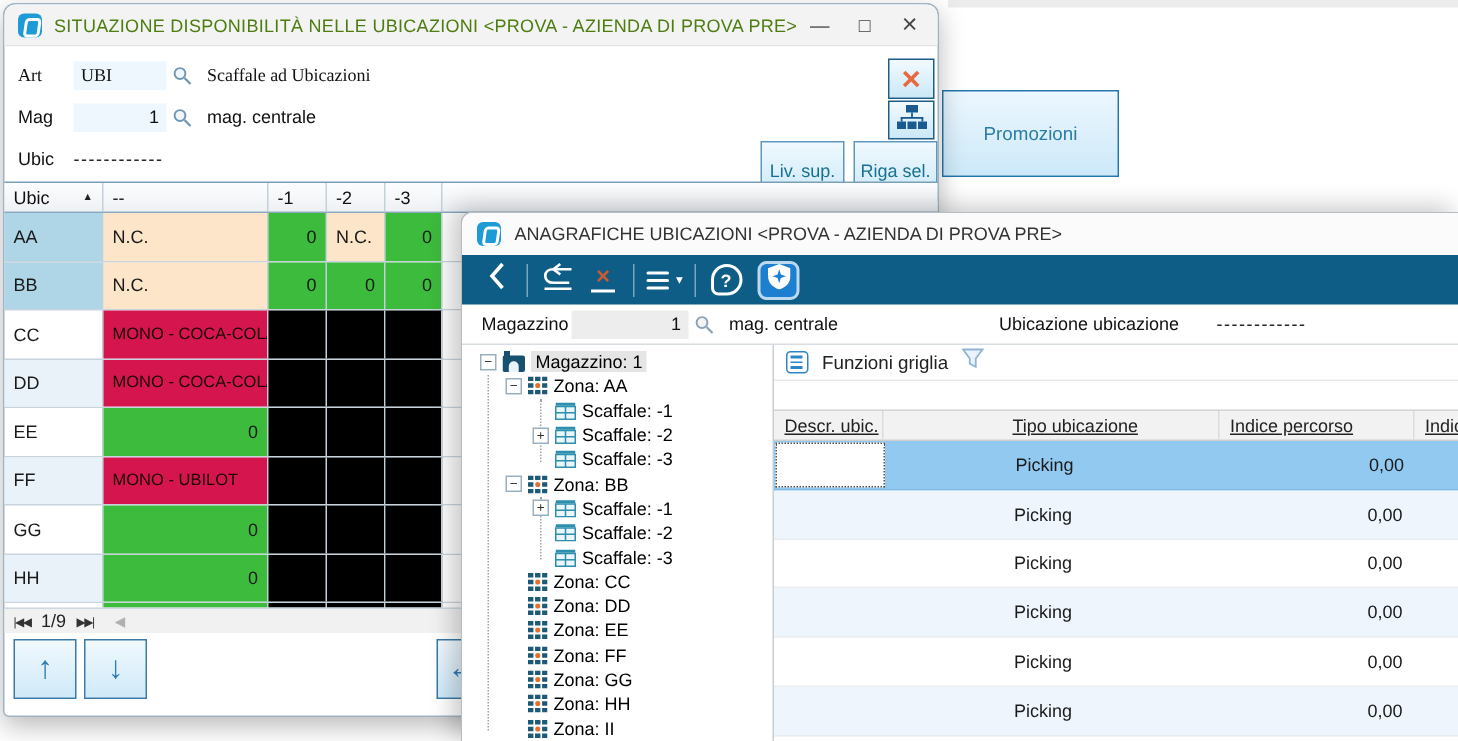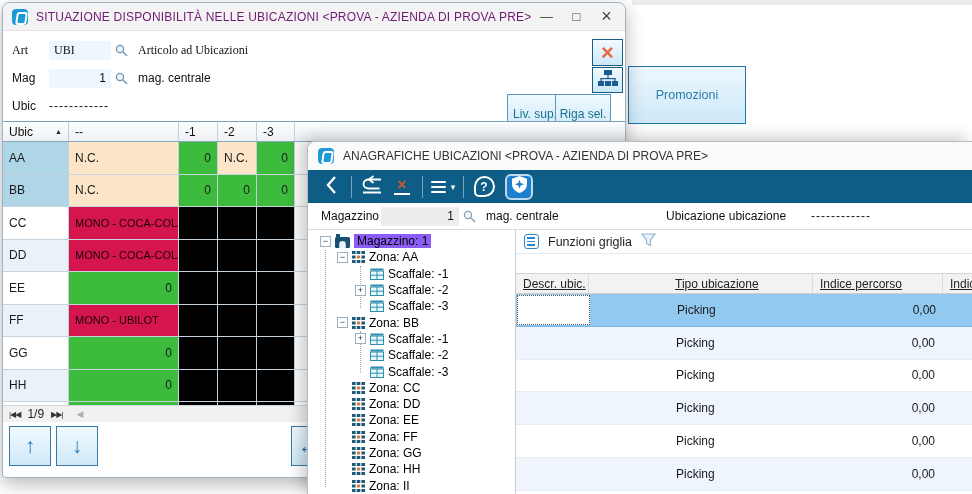--- a/index.html
+++ b/index.html
@@ -15,40 +15,40 @@
   .win1{
     position:absolute;left:2px;top:2px;width:624px;height:476px;background:#fff;
     border:1px solid #9fb4c2;border-radius:8px 8px 4px 4px;
     box-shadow:0 6px 18px rgba(0,0,0,.28);z-index:5;
   }
   .titlebar{height:28px;display:flex;align-items:center;padding:0 9px;background:#f3f3f3;
     border-radius:8px 8px 0 0;border-bottom:1px solid #e3e3e3;}
   .logo{width:16px;height:16px;border-radius:4px;background:#1e9ad6;position:relative;flex:none;}
   .logo::after{content:"";position:absolute;left:4px;top:3px;width:7px;height:9px;border:2.5px solid #fff;
     border-radius:3px;transform:skewX(-8deg);}
-  .t-title{font-size:12px;color:#701a75;margin-left:8px;white-space:nowrap;letter-spacing:.2px;}
+  .t-title{font-size:12px;color:#4d7c0f;margin-left:8px;white-space:nowrap;letter-spacing:.2px;}
   .t-controls{margin-left:auto;display:flex;align-items:center;gap:0;color:#444;}
   .t-btn{width:30px;height:24px;display:flex;align-items:center;justify-content:center;font-size:13px;}
   .t-btn.close{font-size:18px;}
   .w1-body{position:relative;height:90px;}
   .frow{display:flex;align-items:center;height:28px;padding-left:9px;font-size:12px;}
   .frow:first-child{margin-top:5px;font-family:Liberation Serif, serif;}
   .flabel{width:37px;color:#111;}
   .finput{width:62px;height:19px;background:#eef7fe;display:flex;align-items:center;padding:0 5px;font-size:12px;color:#111;}
   .finput.right{justify-content:flex-end;}
   .mag-icon{margin-left:4px;flex:none;display:flex;}
   .fdesc{margin-left:10px;color:#111;}
   .dashes{font-size:12px;letter-spacing:1px;color:#111;}
   .sqbtn{position:absolute;display:flex;align-items:center;justify-content:center;
     background:linear-gradient(#f2fafe,#cbe8f8);border:1px solid #1d5c85;cursor:pointer;}
   .btn-x{right:2px;top:3px;width:31px;height:27px;color:#e8693f;font-size:22px;font-weight:bold;line-height:1;}
   .btn-tree{right:2px;top:31px;width:31px;height:26px;}
   .txtbtn{position:absolute;display:flex;align-items:center;justify-content:center;height:40px;
     background:linear-gradient(#f0f9fe,#c9e7f8);border:1px solid #5d97bd;color:#17718f;font-size:12px;}
-  .btn-riga{right:14px;top:58px;width:56px;}
+  .btn-riga{right:0;top:58px;width:56px;}
   .btn-liv{right:62px;top:58px;width:56px;}
 
   
   .lgrid{position:absolute;left:0;right:0;top:118px;border-top:1px solid #7aa0b8;}
   .lhead{display:flex;height:20px;background:linear-gradient(#fcfdfe,#eef1f4);
     border-bottom:1px solid #8aa8bf;font-size:12px;color:#111;}
   .lh{display:flex;align-items:center;padding:0 6px;border-right:1px solid #c3d0da;}
   .col-nome{width:66px;}
   .col-main{width:110px;}
   .col-v{width:39px;}
@@ -71,21 +71,21 @@
   .pg-ico{font-size:8px;letter-spacing:-1px;color:#333;}
   .pg-num{margin:0 7px;}
   .pg-scroll{margin-left:14px;font-size:9px;color:#b0b0b0;}
   .navbtn{position:absolute;top:423px;height:40px;display:flex;align-items:center;justify-content:center;
     background:linear-gradient(#f0f9fe,#cfe9f8);border:1px solid #3779a8;color:#2e7cb8;font-size:21px;}
   .btn-up{left:6px;width:42px;}
   .btn-down{left:53px;width:42px;}
   .btn-left{left:288px;width:35px;}
 
   
-  .promo{position:absolute;left:628px;top:66px;width:118px;height:58px;z-index:4;
+  .promo{position:absolute;left:628px;top:60px;width:118px;height:58px;z-index:4;
     background:linear-gradient(#ecf7fe,#cde9f9);border:1px solid #2076ad;
     display:flex;align-items:center;justify-content:center;font-size:12.5px;color:#2a7da8;}
 
   
   .win2{position:absolute;left:307px;top:141px;width:665px;height:353px;background:#fff;
     border:1px solid #b5bdc2;border-right:none;border-bottom:none;border-radius:8px 0 0 0;
     box-shadow:-5px -3px 16px rgba(0,0,0,.22);z-index:10;overflow:hidden;}
   .titlebar2{height:28px;display:flex;align-items:center;padding:0 10px;background:#fbfbfb;}
   .t2-title{font-size:12px;color:#333;margin-left:9px;white-space:nowrap;}
   .toolbar{height:33px;background:#0d5d86;display:flex;align-items:center;padding-left:8px;}
@@ -112,21 +112,21 @@
   .g-root{left:17px;top:20px;height:237px;}
   .g-aa{left:52px;top:36px;height:42px;}
   .g-bb{left:52px;top:101px;height:42px;}
   .tnode{height:16.3px;display:flex;align-items:center;font-size:12px;position:relative;z-index:1;white-space:nowrap;}
   .d0{padding-left:12px;} .d1{padding-left:29px;} .d2{padding-left:47px;}
   .exp{width:11px;height:11px;border:1px solid #9ab0c0;background:#fff;flex:none;
     display:flex;align-items:center;justify-content:center;font-size:9px;line-height:9px;color:#333;}
   .exp-sp{width:11px;flex:none;}
   .ticon{margin-left:4px;margin-right:4px;flex:none;display:flex;}
   .tlabel{color:#000;}
-  .tlabel.hl{background:#8b5cf6;padding:0 3px;}
+  .tlabel.hl{background:#e5e5e5;padding:0 3px;}
 
   .gridpanel{flex:1;display:flex;flex-direction:column;overflow:hidden;}
   .funzbar{height:24px;display:flex;align-items:center;padding-left:8px;gap:9px;border-bottom:1px solid #e6e9ec;}
   .funz-ico{width:15px;height:15px;border:1.5px solid #2e86c8;border-radius:3px;display:flex;flex-direction:column;
     justify-content:center;gap:2px;padding-left:2px;flex:none;}
   .funz-ico span{display:block;width:8px;height:1.5px;background:#2e86c8;}
   .funz-label{font-size:12.5px;color:#222;}
   .spacer2{height:19px;background:#fff;}
   .rhead{display:flex;height:21px;background:#f2f2f2;border-top:1px solid #d4d4d4;border-bottom:1px solid #cfcfcf;
     font-size:12px;color:#222;text-decoration:underline;}
@@ -159,21 +159,21 @@
   <div class="w1-body">
     <div class="frow">
       <div class="flabel">Art</div>
       <div class="finput">UBI</div>
       <span class="mag-icon">
         <svg width="13" height="13" viewBox="0 0 13 13">
             <circle cx="5" cy="5" r="3.6" fill="#eef6fc" stroke="#7096b4" stroke-width="1.3"></circle>
             <line x1="8" y1="8" x2="12" y2="12" stroke="#7096b4" stroke-width="1.5"></line>
           </svg>
       </span>
-      <div class="fdesc">Articolo ad Ubicazioni</div>
+      <div class="fdesc">Scaffale ad Ubicazioni</div>
     </div>
     <div class="frow">
       <div class="flabel">Mag</div>
       <div class="finput right">1</div>
       <span class="mag-icon">
         <svg width="13" height="13" viewBox="0 0 13 13">
             <circle cx="5" cy="5" r="3.6" fill="#eef6fc" stroke="#7096b4" stroke-width="1.3"></circle>
             <line x1="8" y1="8" x2="12" y2="12" stroke="#7096b4" stroke-width="1.5"></line>
           </svg>
       </span>

